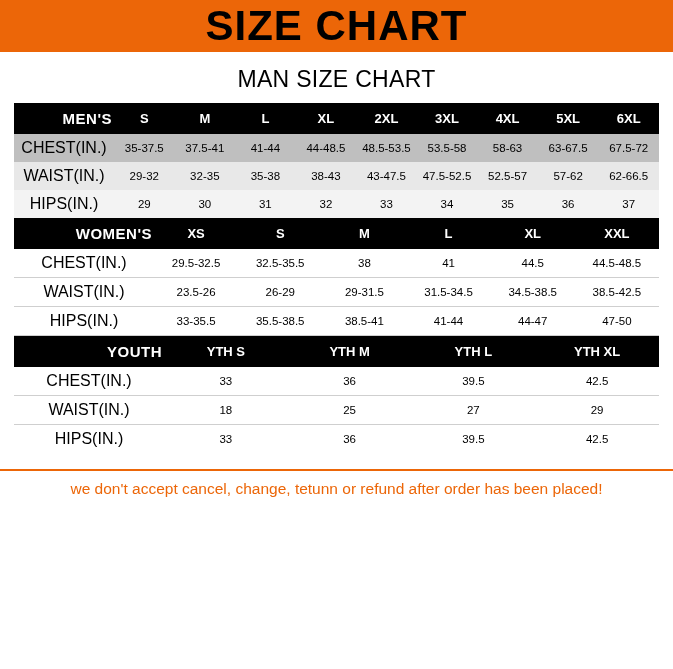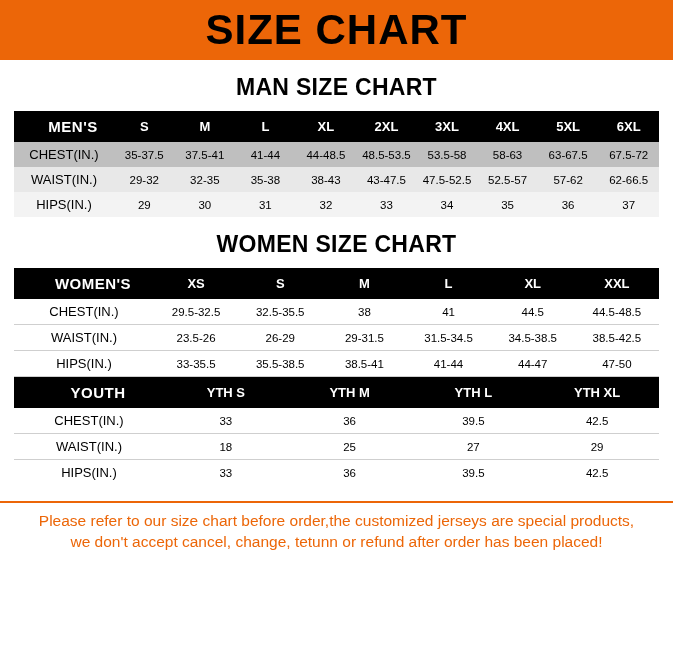--- a/index.html
+++ b/index.html
@@ -15,39 +15,39 @@
   }
   .page {
     position: relative;
     width: 673px;
     height: 669px;
     background: #ffffff;
     box-sizing: border-box;
   }
   .banner {
     background: #ec6608;
-    height: 60px;
+    height: 52px;
     display: flex;
     align-items: center;
     justify-content: center;
   }
   .banner-title {
     font-family: "Liberation Sans", sans-serif;
     font-weight: bold;
     font-size: 42px;
     letter-spacing: 1px;
     color: #000000;
     line-height: 1;
   }
   .section {
     padding: 0 14px;
   }
   .section-title {
     text-align: center;
-    font-weight: bold;
+    font-weight: normal;
     font-size: 23px;
     color: #000000;
     margin: 14px 0 10px 0;
     letter-spacing: 0.3px;
   }
   table.size {
     border-collapse: collapse;
     width: 645px;
     margin: 0 auto;
     table-layout: fixed;
@@ -62,29 +62,29 @@
     white-space: nowrap;
   }
   table.size thead th {
     background: #000000;
     color: #ffffff;
     font-weight: bold;
     font-size: 13px;
     padding: 7px 2px;
   }
   table.size thead th.corner {
-    text-align: center;
+    text-align: right;
     padding-left: 20px;
     font-size: 15px;
     letter-spacing: 0.5px;
   }
   table.size tbody td.rowhead {
     text-align: center;
     font-weight: normal;
-    font-size: 13px;
+    font-size: 16px;
   }
   tr.row-dark td {
     background: #bfbfbf;
   }
   tr.row-light td {
     background: #e8e8e8;
   }
   tr.row-white td {
     background: #f3f3f3;
   }
@@ -179,21 +179,20 @@
           <td>34</td>
           <td>35</td>
           <td>36</td>
           <td>37</td>
         </tr>
       </tbody>
     </table>
   </div>
 
   <div class="section women">
-    <div class="section-title">WOMEN SIZE CHART</div>
     <table class="size">
       <colgroup>
         <col style="width:140px">
         <col span="6">
       </colgroup>
       <thead>
         <tr>
           <th class="corner">WOMEN'S</th>
           <th>XS</th>
           <th>S</th>
@@ -270,17 +269,16 @@
           <td>33</td>
           <td>36</td>
           <td>39.5</td>
           <td>42.5</td>
         </tr>
       </tbody>
     </table>
   </div>
 
   <div class="footer">
-    <div class="footer-line">Please refer to our size chart before order,the customized jerseys are special products,</div>
     <div class="footer-line">we don't accept cancel, change, tetunn or refund after order has been placed!</div>
   </div>
 
 </div>
 
 </body></html>

